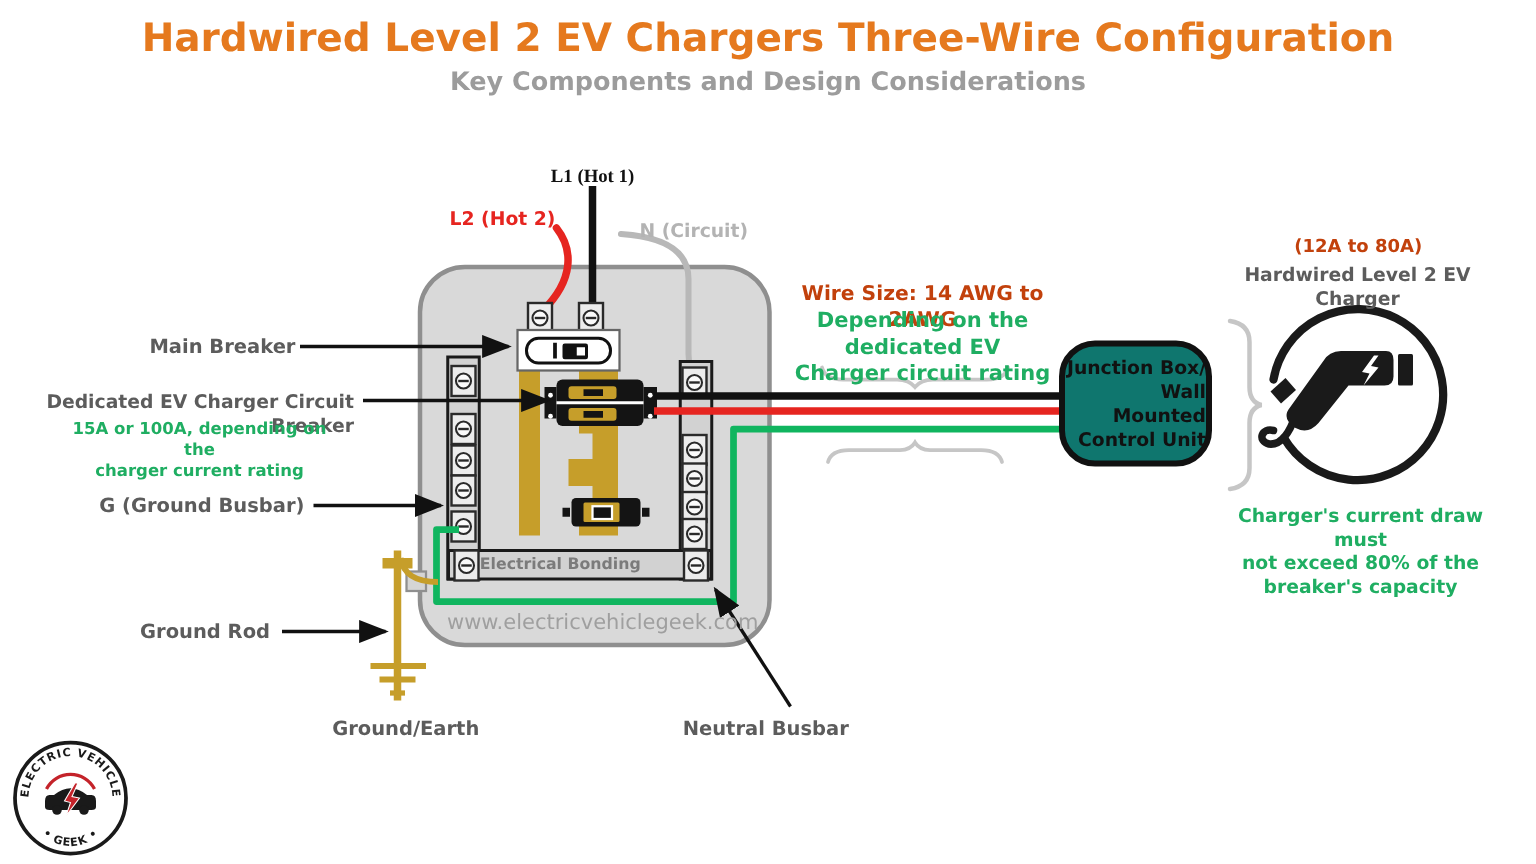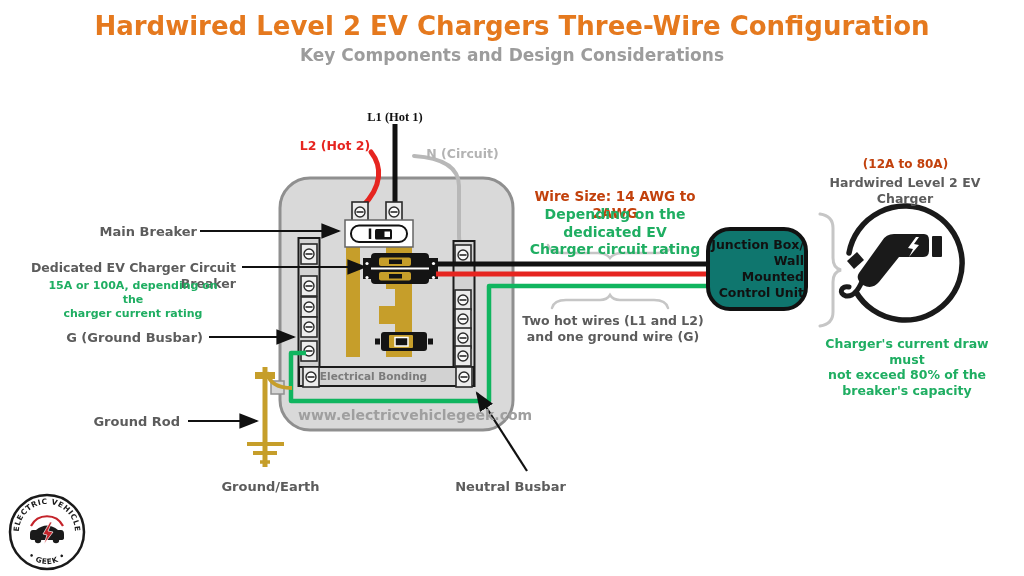--- a/index.html
+++ b/index.html
@@ -11,21 +11,21 @@
   .right{text-align:right;}
   #title{left:0;right:0;top:10px;text-align:center;font-size:26px;font-weight:800;color:#e5791e;}
   #subtitle{left:0;right:0;top:45px;text-align:center;font-size:17px;color:#9c9c9c;}
   .gray{color:#5c5c5c;} .green{color:#1fae62;} .orange{color:#c2410c;}
   .redtxt{color:#e62520;} .blacktxt{color:#111;} .ltgray{color:#b3b3b3;}
   #junction-box{position:absolute;left:706px;top:227px;width:102px;height:84px;
     background:#0f766e;border:4px solid #111;border-radius:24px;display:flex;
     align-items:center;justify-content:center;text-align:right;font-size:12.5px;
     font-weight:bold;color:#111;white-space:pre-line;box-sizing:border-box;line-height:1.3;}
   #watermark{left:298px;top:407px;width:190px;text-align:center;font-size:14px;
-    font-weight:bold;color:#9f9f9f;position:absolute;}
+    font-weight:normal;color:#9f9f9f;position:absolute;}
   #bonding-label{left:318px;top:370px;width:111px;font-size:10.5px;color:#7b7b7b;}
 </style>
 </head>
 <body>
 
 <div id="canvas">
 
   <svg width="1024" height="576" viewBox="0 0 1024 576">
     <defs>
       <g id="screw">
@@ -175,22 +175,20 @@
   <div class="lbl right gray" style="left:55px;top:414px;width:125px;font-size:13px;">Ground Rod</div>
   <div class="lbl center gray" style="left:208px;top:479px;width:125px;font-size:13px;">Ground/Earth</div>
   <div class="lbl center gray" style="left:443px;top:479px;width:135px;font-size:13px;">Neutral Busbar</div>
 
   <div class="lbl center" id="bonding-label">Electrical Bonding</div>
   <div id="watermark">www.electricvehiclegeek.com</div>
 
   <div class="lbl center orange" style="left:520px;top:188px;width:190px;font-size:13.5px;">Wire Size: 14 AWG to 2AWG</div>
   <div class="lbl center green" style="left:525px;top:206px;width:180px;font-size:14px;">Depending on the dedicated EV
 Charger circuit rating</div>
-  <div class="lbl center gray" style="left:518px;top:313px;width:190px;font-size:12.5px;">Two hot wires (L1 and L2)
-and one ground wire (G)</div>
 
   <div id="junction-box">Junction Box/
 Wall Mounted
 Control Unit</div>
 
   <div class="lbl center orange" style="left:828px;top:157px;width:155px;font-size:12px;">(12A to 80A)</div>
   <div class="lbl center gray" style="left:806px;top:175px;width:198px;font-size:12.5px;">Hardwired Level 2 EV Charger</div>
   <div class="lbl center green" style="left:812px;top:336px;width:190px;font-size:12.5px;">Charger's current draw must
 not exceed 80% of the
 breaker's capacity</div>

